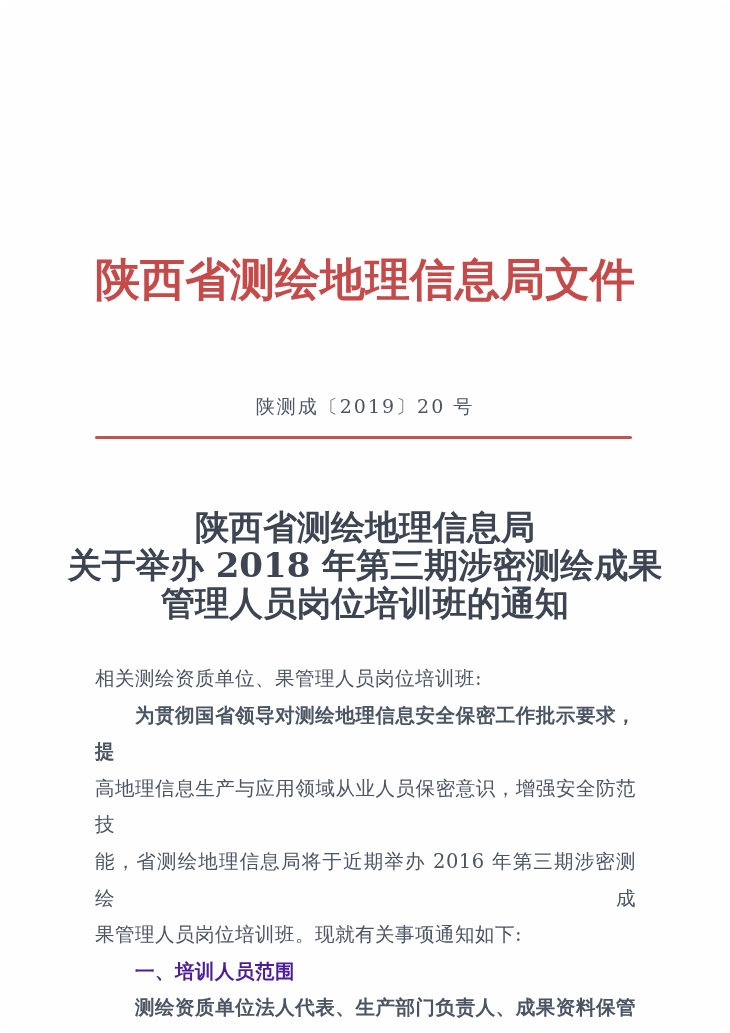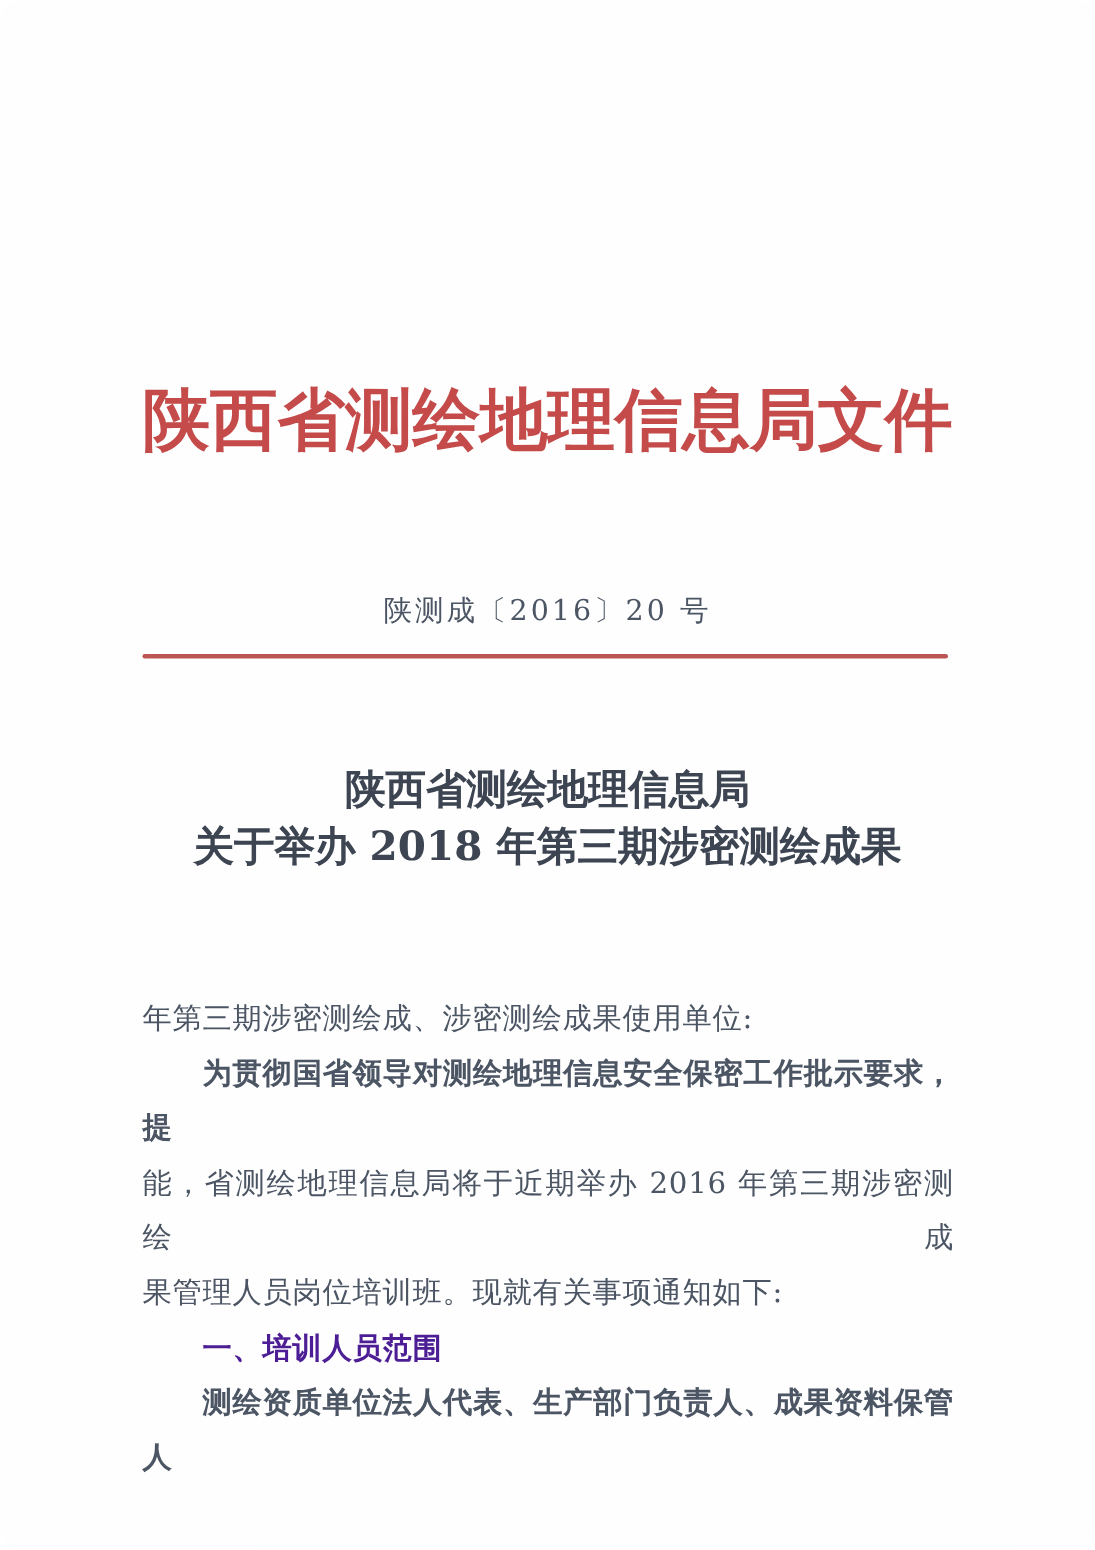--- a/index.html
+++ b/index.html
@@ -49,21 +49,21 @@
     height:3px;
     background:var(--rule-red);
     border-radius:2px;
   }
   .notice-title{
     position:absolute;
     top:508px;
     left:0;
     width:730px;
     text-align:center;
-    font-size:27px;
+    font-size:34px;
     font-weight:700;
     line-height:38px;
     color:var(--ink-dark);
   }
   .notice-title div{white-space:nowrap;}
   .body-block{
     position:absolute;
     top:661px;
     left:95px;
     width:541px;
@@ -84,31 +84,33 @@
     color:#4c1d95;
   }
 </style>
 </head>
 <body>
 
 <div class="page">
 
   <div class="agency-title">陕西省测绘地理信息局文件</div>
 
-  <div class="doc-number">陕测成〔2016〕20 号</div>
+  <div class="doc-number">陕测成〔2019〕20 号</div>
 
   <div class="red-rule"></div>
 
   <div class="notice-title">
     <div>陕西省测绘地理信息局</div>
     <div>关于举办 2018 年第三期涉密测绘成果</div>
+    <div>管理人员岗位培训班的通知</div>
   </div>
 
   <div class="body-block">
-    <div class="body-line">年第三期涉密测绘成、涉密测绘成果使用单位:</div>
+    <div class="body-line">相关测绘资质单位、果管理人员岗位培训班:</div>
     <div class="body-line indent stretch">为贯彻国省领导对测绘地理信息安全保密工作批示要求，提</div>
+    <div class="body-line stretch">高地理信息生产与应用领域从业人员保密意识，增强安全防范技</div>
     <div class="body-line stretch">能，省测绘地理信息局将于近期举办 2016 年第三期涉密测绘成</div>
     <div class="body-line">果管理人员岗位培训班。现就有关事项通知如下:</div>
     <div class="body-line indent heading">一、培训人员范围</div>
     <div class="body-line indent stretch">测绘资质单位法人代表、生产部门负责人、成果资料保管人</div>
   </div>
 
 </div>
 
 </body></html>

